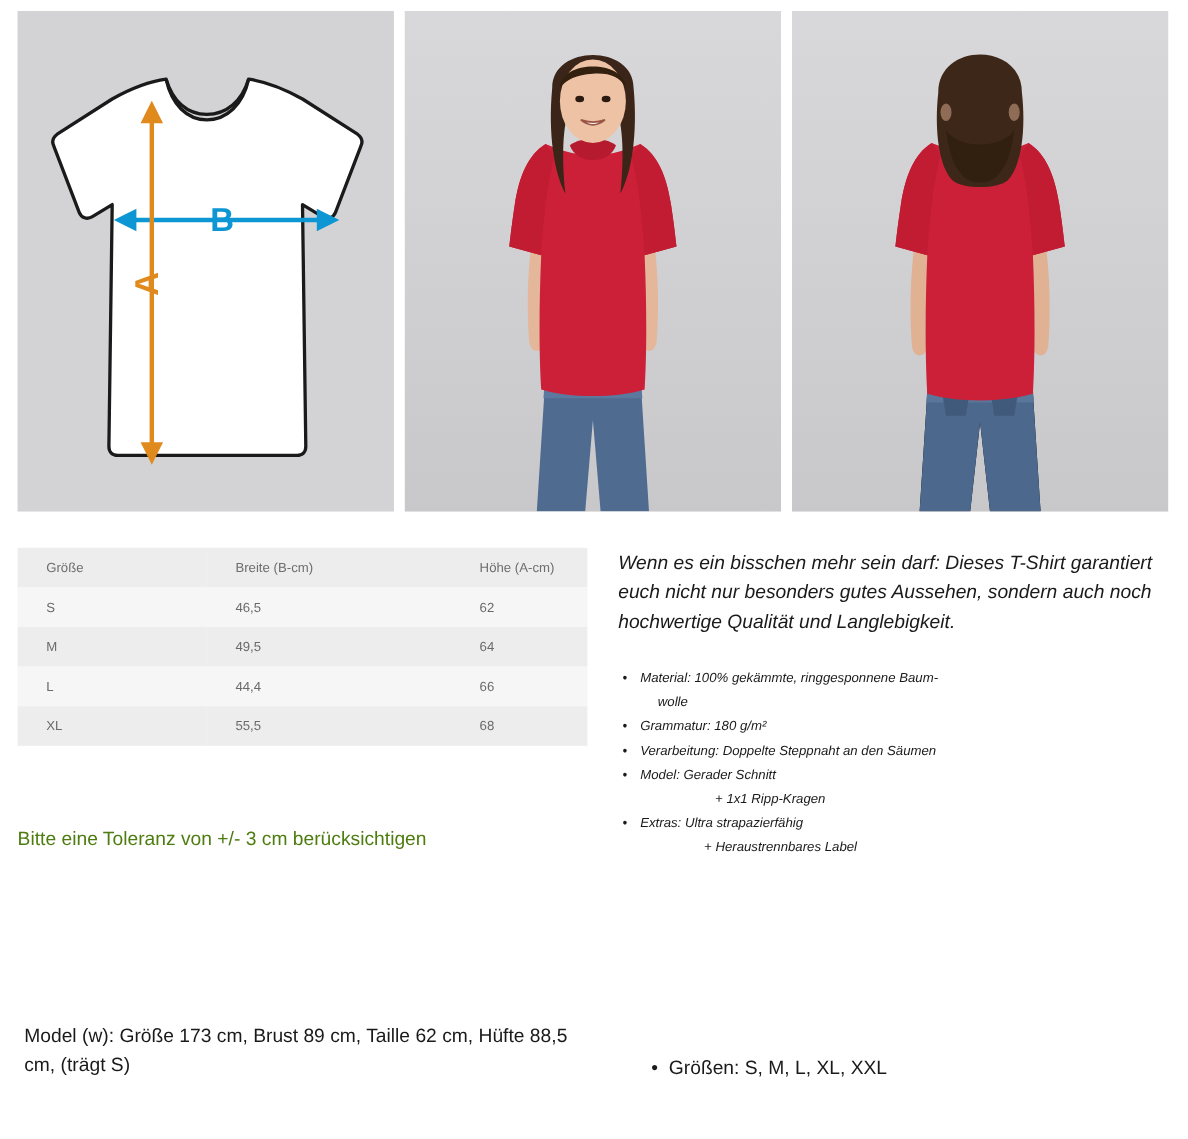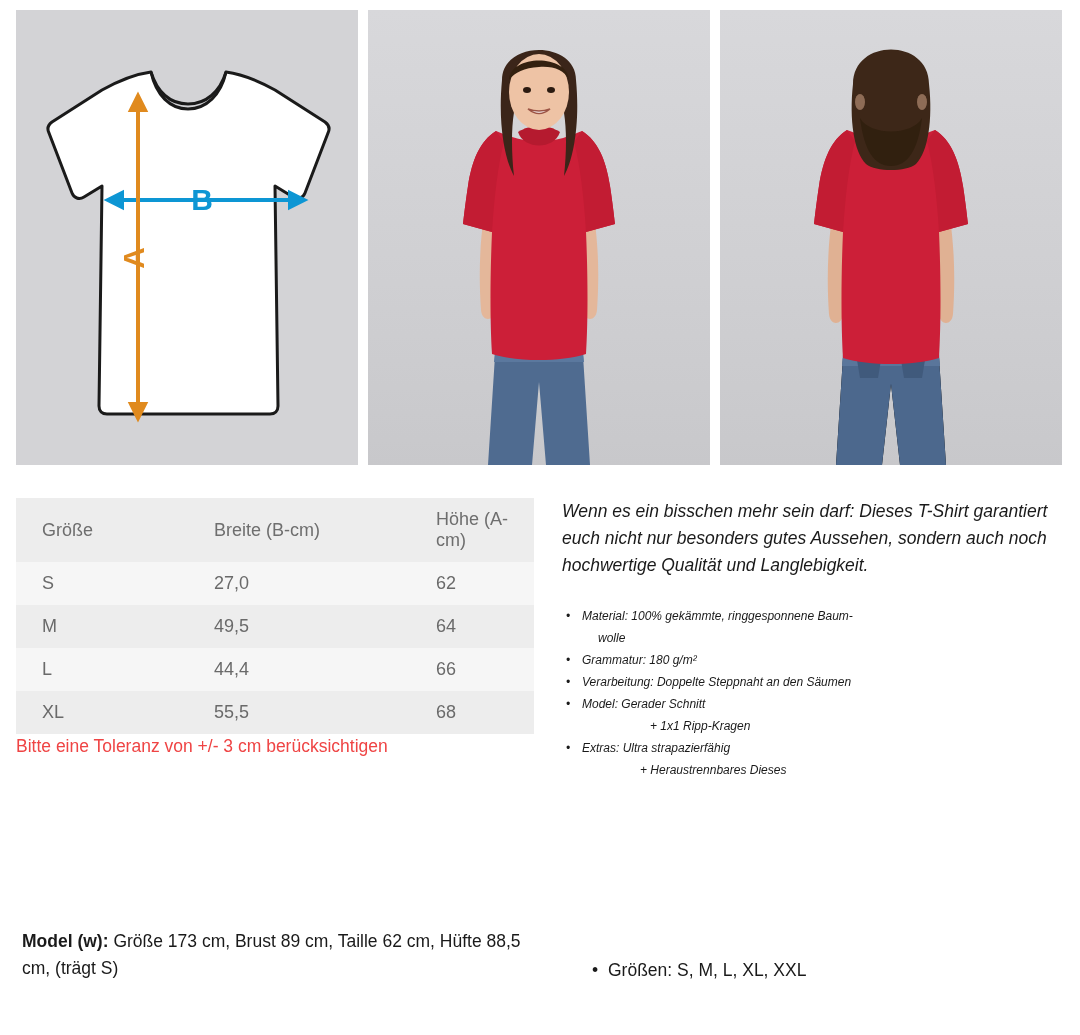--- a/index.html
+++ b/index.html
@@ -61,53 +61,53 @@
   
   .table-wrap {
     position: absolute;
     left: 16px;
     top: 18px;
     width: 518px;
   }
   table.size-table {
     border-collapse: collapse;
     width: 518px;
-    font-size: 18px;
+    font-size: 12px;
     color: #6a6a6a;
   }
   table.size-table th,
   table.size-table td {
     text-align: left;
     padding: 11px 0 11px 26px;
     font-weight: normal;
   }
   table.size-table thead th { background: #ededed; color: #6e6e6e; }
   table.size-table tbody tr:nth-child(odd) { background: #f6f6f6; }
   table.size-table tbody tr:nth-child(even) { background: #ededed; }
   table.size-table th:nth-child(1), table.size-table td:nth-child(1) { width: 146px; }
   table.size-table th:nth-child(2), table.size-table td:nth-child(2) { width: 196px; }
 
   .tolerance {
     position: absolute;
     left: 16px;
-    top: 256px;
+    top: 272px;
     font-size: 17.5px;
-    color: #ef4444;
+    color: #4d7c0f;
   }
 
   .model-note {
     position: absolute;
     left: 22px;
     top: 448px;
     width: 510px;
     font-size: 17.5px;
     line-height: 1.52;
     color: #1a1a1a;
   }
-  .model-note b { font-weight: bold; }
+  .model-note b { font-weight: normal; }
 
   
   .right-col {
     position: absolute;
     left: 562px;
     top: 18px;
     width: 500px;
     font-style: italic;
   }
   .intro {
@@ -252,21 +252,21 @@
         <thead>
           <tr>
             <th>Größe</th>
             <th>Breite (B-cm)</th>
             <th>Höhe (A-cm)</th>
           </tr>
         </thead>
         <tbody>
           <tr>
             <td>S</td>
-            <td>27,0</td>
+            <td>46,5</td>
             <td>62</td>
           </tr>
           <tr>
             <td>M</td>
             <td>49,5</td>
             <td>64</td>
           </tr>
           <tr>
             <td>L</td>
             <td>44,4</td>
@@ -290,19 +290,19 @@
     <div class="right-col">
       <div class="intro">Wenn es ein bisschen mehr sein darf: Dieses T-Shirt garantiert euch nicht nur besonders gutes Aussehen, sondern auch noch hochwertige Qualität und Langlebigkeit.</div>
       <ul class="features">
         <li class="bullet">Material: 100% gekämmte, ringgesponnene Baum-</li>
         <li class="sub" style="padding-left:36px">wolle</li>
         <li class="bullet">Grammatur: 180 g/m²</li>
         <li class="bullet">Verarbeitung: Doppelte Steppnaht an den Säumen</li>
         <li class="bullet">Model: Gerader Schnitt</li>
         <li class="sub">+ 1x1 Ripp-Kragen</li>
         <li class="bullet">Extras: Ultra strapazierfähig</li>
-        <li class="sub" style="padding-left:78px">+ Heraustrennbares Dieses</li>
+        <li class="sub" style="padding-left:78px">+ Heraustrennbares Label</li>
       </ul>
     </div>
 
     <div class="sizes-line">Größen: S, M, L, XL, XXL</div>
   </div>
 </div>
 
 </body></html>

